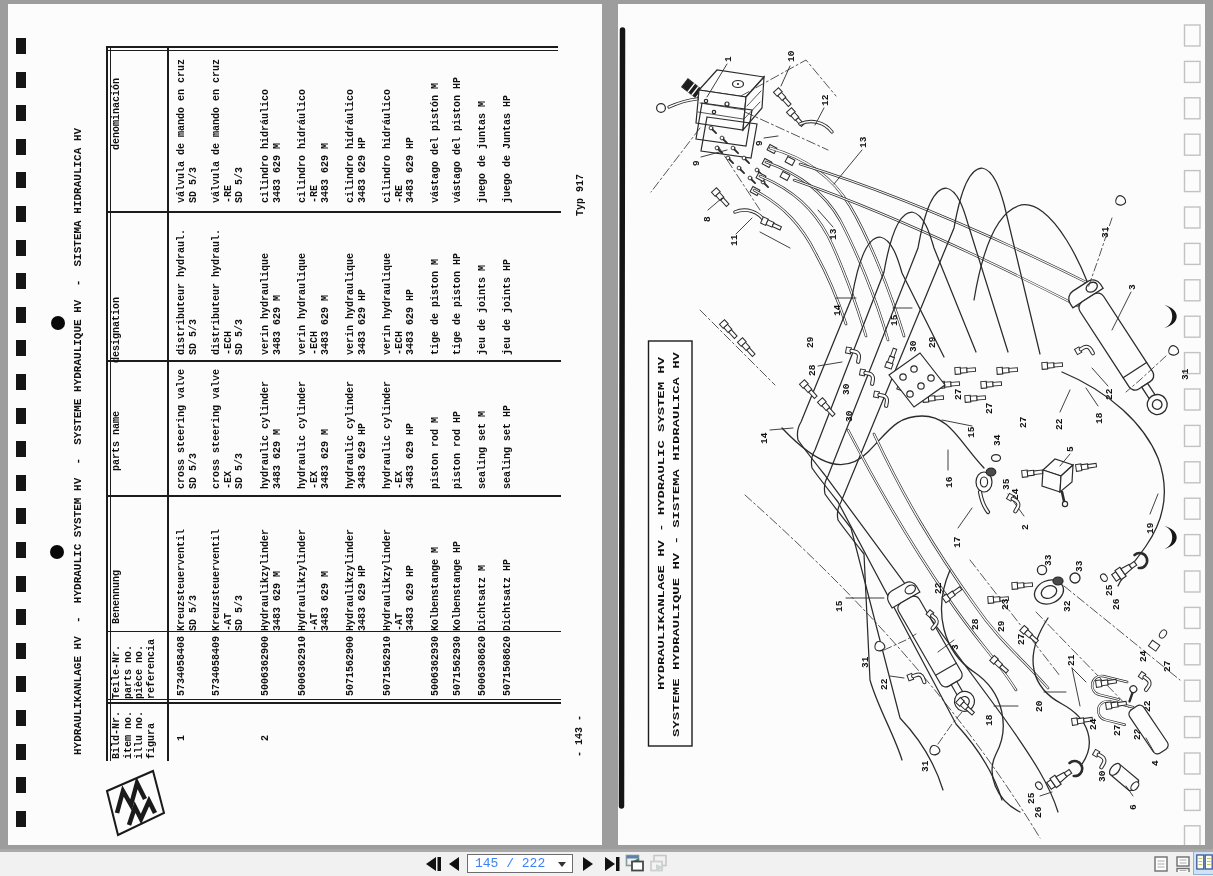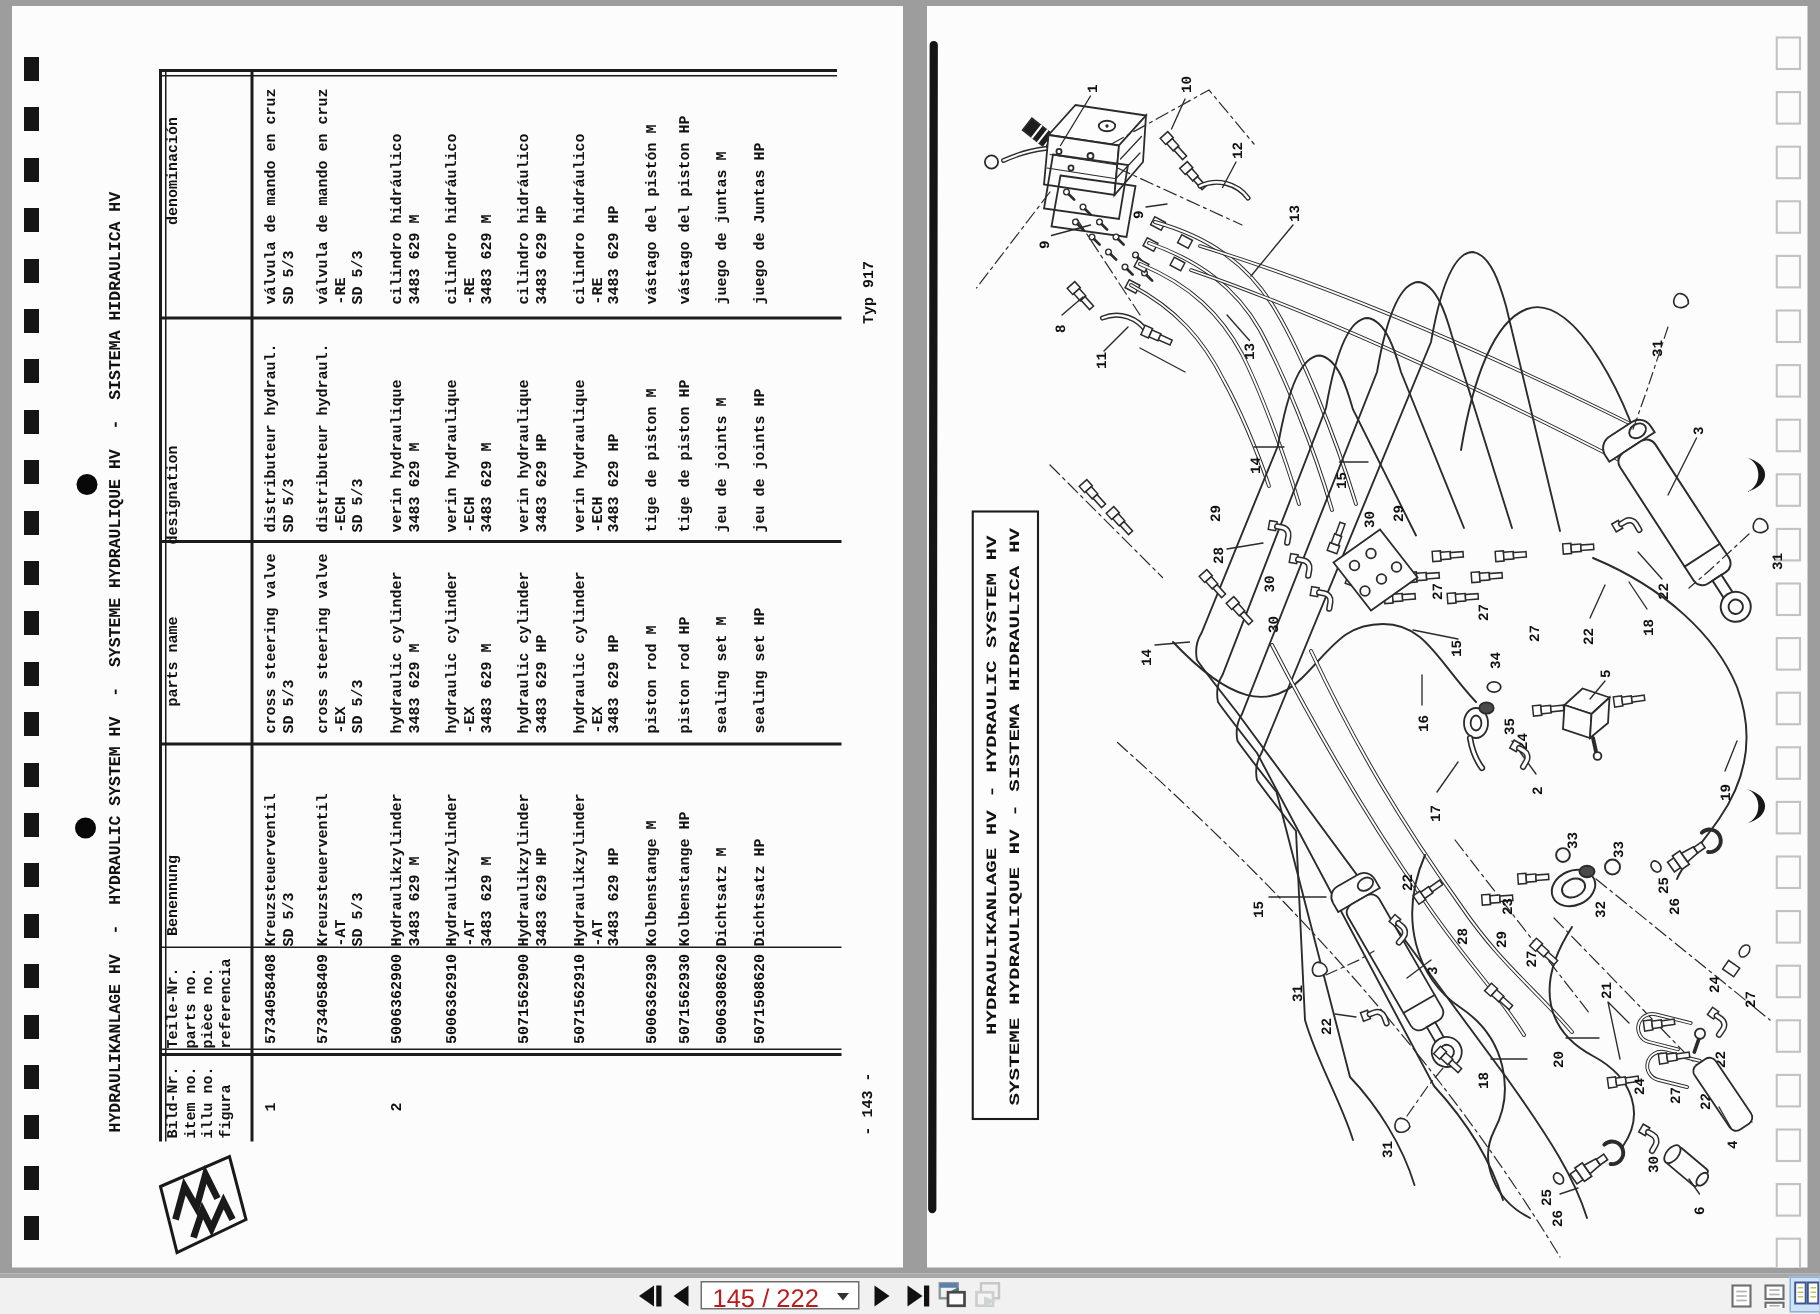--- a/index.html
+++ b/index.html
@@ -709,21 +709,21 @@
 <svg class="abs" style="left:424px;top:856px;" width="22" height="16" viewBox="0 0 22 16">
   <polygon points="12,1 12,15 2,8" fill="#111"></polygon>
   <rect x="13.5" y="1" width="3.5" height="14" fill="#111"></rect>
 </svg>
 
 <svg class="abs" style="left:448px;top:856px;" width="14" height="16" viewBox="0 0 14 16">
   <polygon points="11,1 11,15 1,8" fill="#111"></polygon>
 </svg>
 
 <div class="abs" style="left:467px;top:854px;width:104px;height:17px;background:#fff;border:1px solid #6e6e6e;">
-  <div class="abs" style="left:7px;top:1px;font-size:17px;color:#b91c1c;">145 / 222</div>
+  <div class="abs" style="left:7px;top:1px;font-size:13px;color:#3b82f6;font-family:Liberation Mono, monospace;">145 / 222</div>
   <svg class="abs" style="left:89px;top:5px;" width="10" height="8" viewBox="0 0 10 8">
     <polygon points="1,2 9,2 5,7" fill="#333"></polygon>
   </svg>
 </div>
 
 <svg class="abs" style="left:580px;top:856px;" width="14" height="16" viewBox="0 0 14 16">
   <polygon points="3,1 3,15 13,8" fill="#111"></polygon>
 </svg>
 
 <svg class="abs" style="left:600px;top:856px;" width="22" height="16" viewBox="0 0 22 16">

